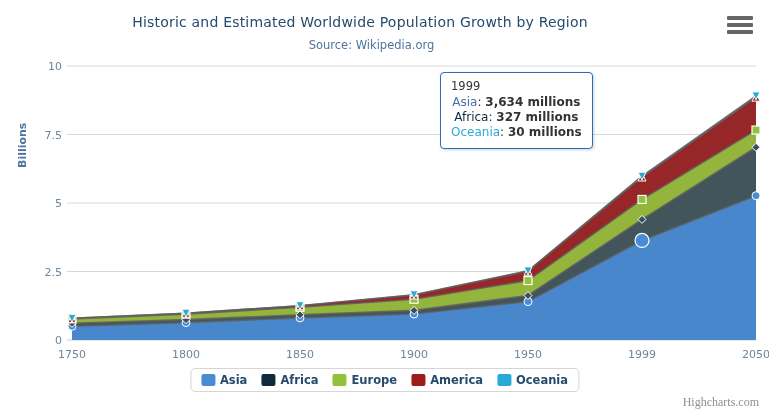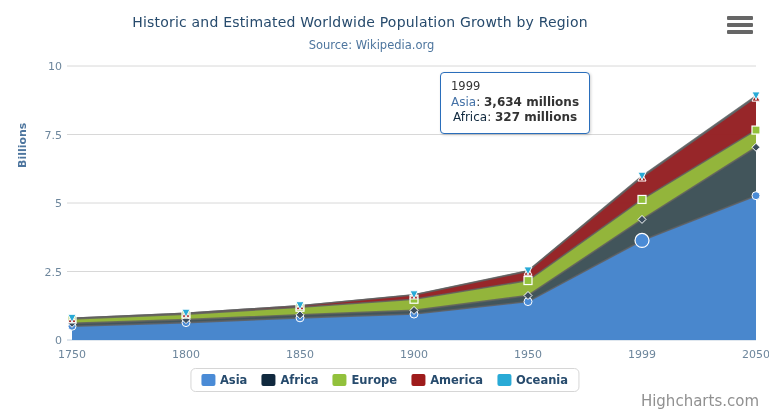--- a/index.html
+++ b/index.html
@@ -25,21 +25,21 @@
     padding:2px 0;box-sizing:border-box;cursor:pointer;
   }
   .menu-btn span{display:block;height:4px;background:#666;border-radius:1px;}
   .ylabel{
     position:absolute;left:16px;top:168px;
     transform:rotate(-90deg);transform-origin:left top;
     font-size:11px;font-weight:bold;color:#4d759e;white-space:nowrap;
   }
   .credit{
     position:absolute;right:10px;bottom:6px;
-    font-size:15px;color:#909090;cursor:pointer;
+    font-size:12px;color:#909090;cursor:pointer;font-family:Liberation Serif, serif;
   }
   .legend{
     position:absolute;left:50%;transform:translateX(-50%);top:368px;
     border:1px solid #d6d6d6;border-radius:5px;background:#fff;
     padding:4px 10px;display:flex;align-items:center;gap:14px;
     box-sizing:border-box;
   }
   .legend-item{display:flex;align-items:center;gap:5px;cursor:pointer;}
   .legend-swatch{width:14px;height:12px;border-radius:2px;display:block;}
   .legend-label{font-size:11.5px;color:#274b6d;font-weight:bold;}
@@ -166,17 +166,18 @@
         <span class="legend-swatch" style="background: rgb(41, 170, 214);"></span>
         <span class="legend-label">Oceania</span>
       </div>
     </div>
 
   <div class="tooltip">
     <div class="tt-header">1999</div>
     <div id="tt-rows">
         <div class="tt-row"><span class="tt-name" style="color: rgb(69, 114, 167);">Asia</span>: <span class="tt-val">3,634 millions</span></div>
         <div class="tt-row"><span class="tt-name" style="color: rgb(16, 41, 62);">Africa</span>: <span class="tt-val">327 millions</span></div>
+        <div class="tt-row"><span class="tt-name" style="color: rgb(41, 170, 214);">Oceania</span>: <span class="tt-val">30 millions</span></div>
       </div>
   </div>
 
   <div class="credit">Highcharts.com</div>
 </div>
 
 </body></html>

